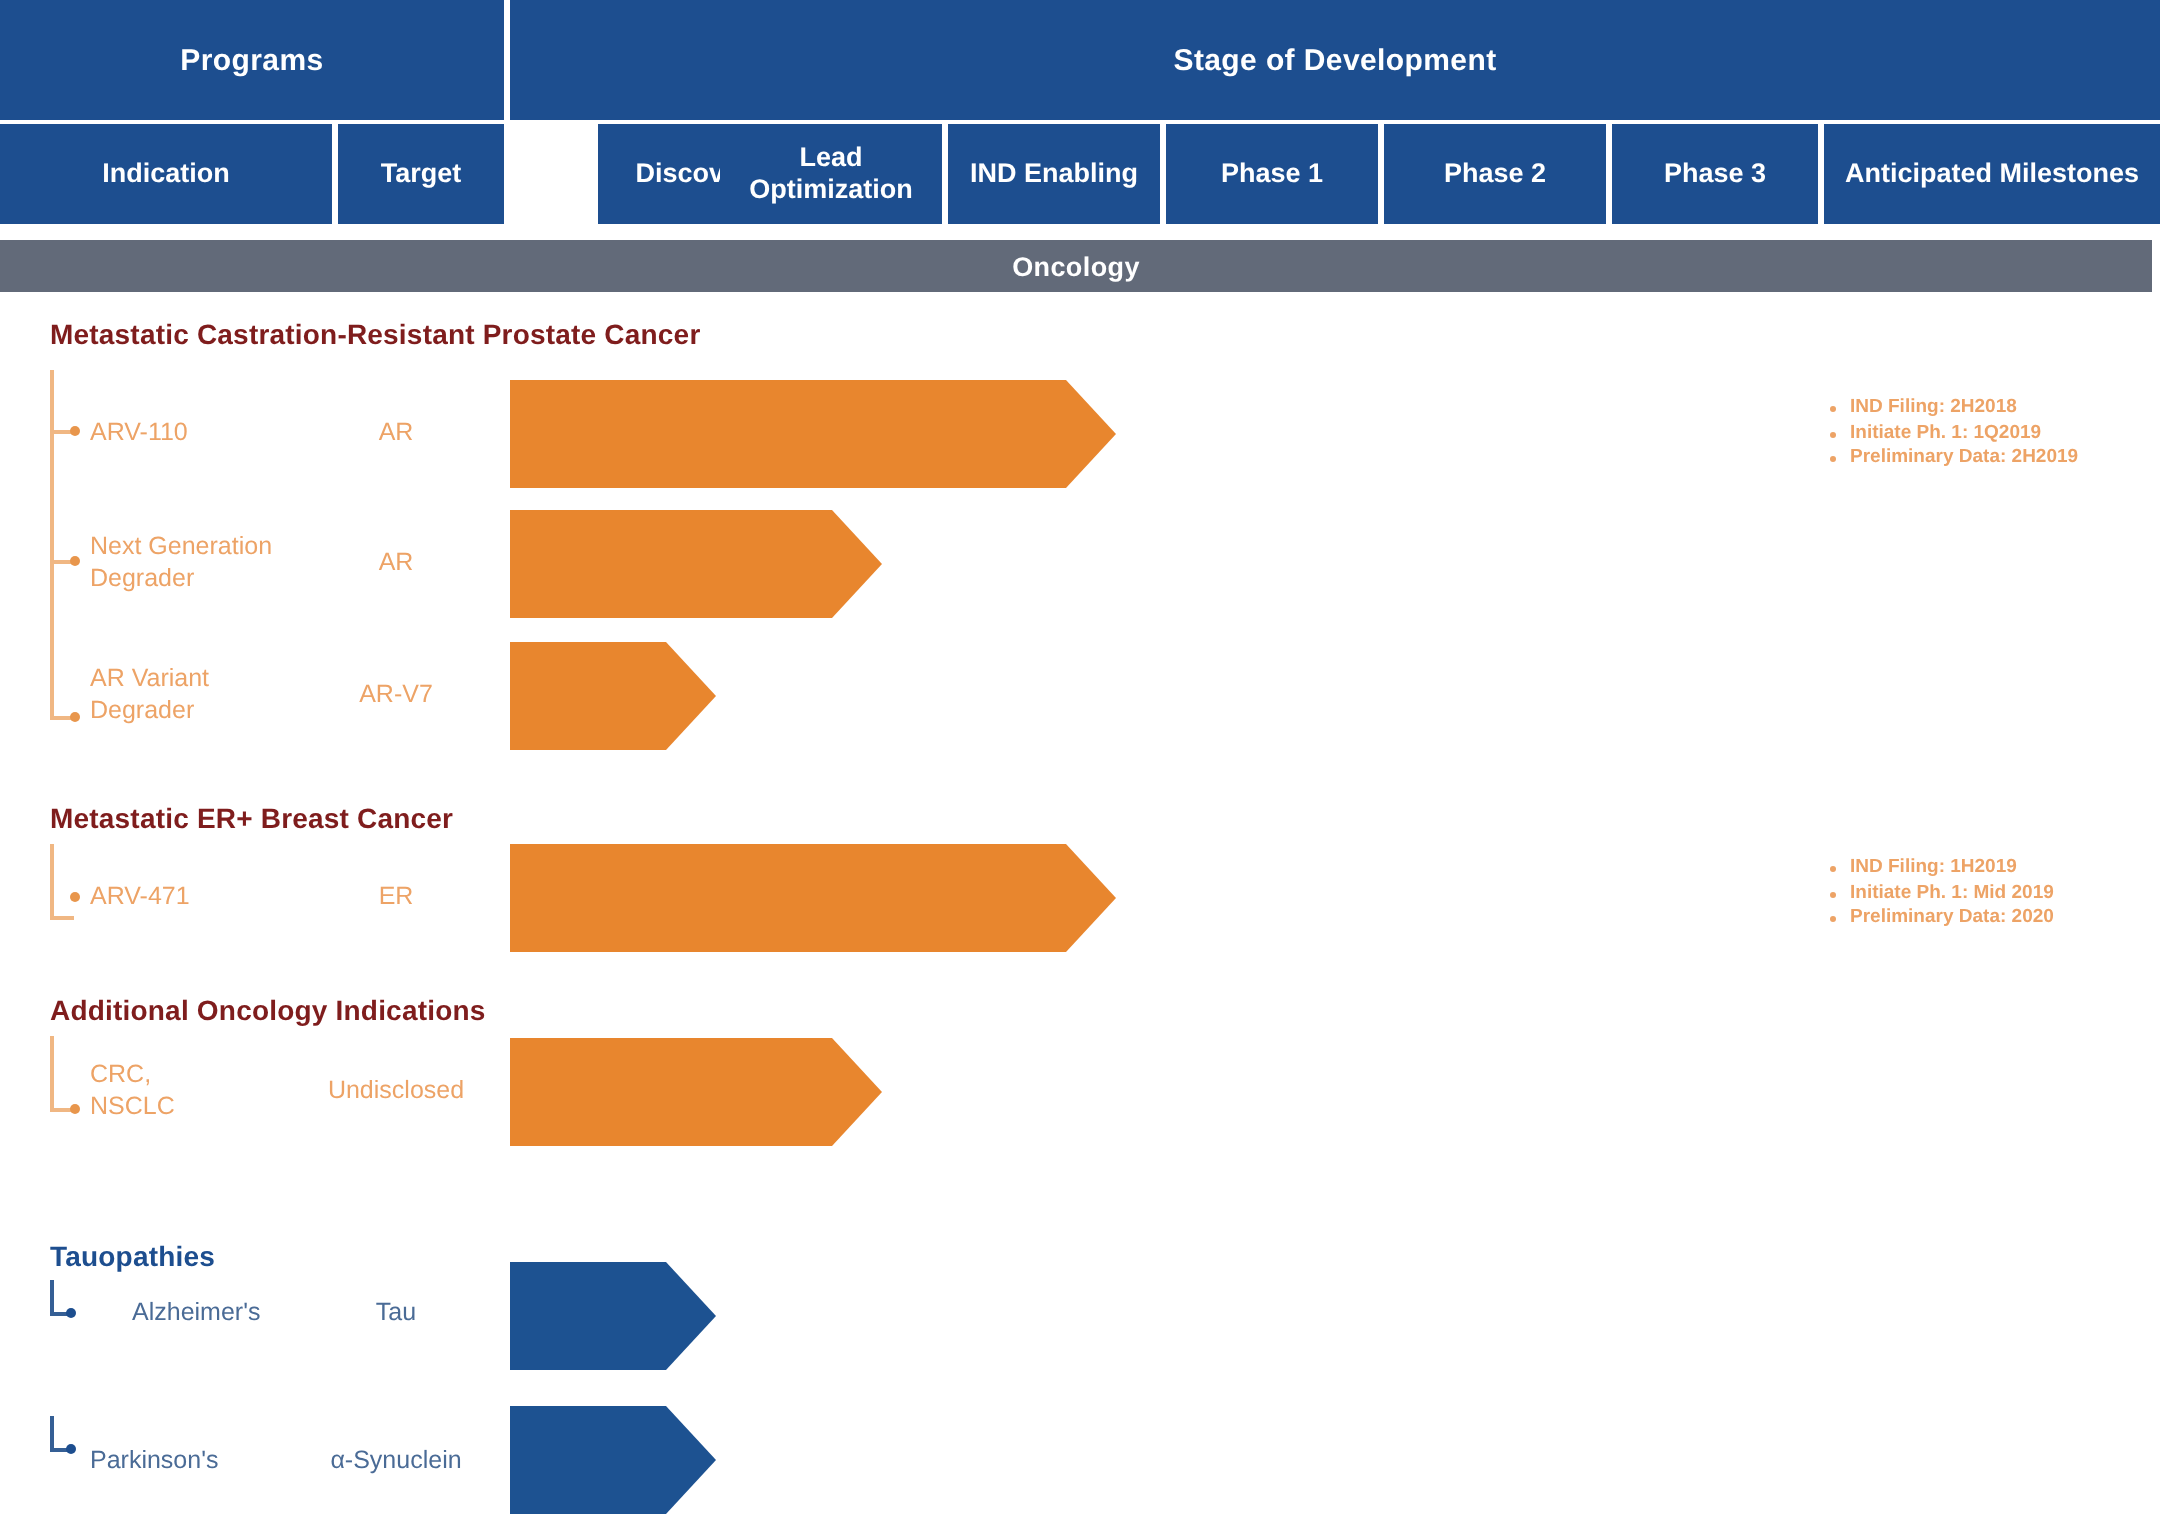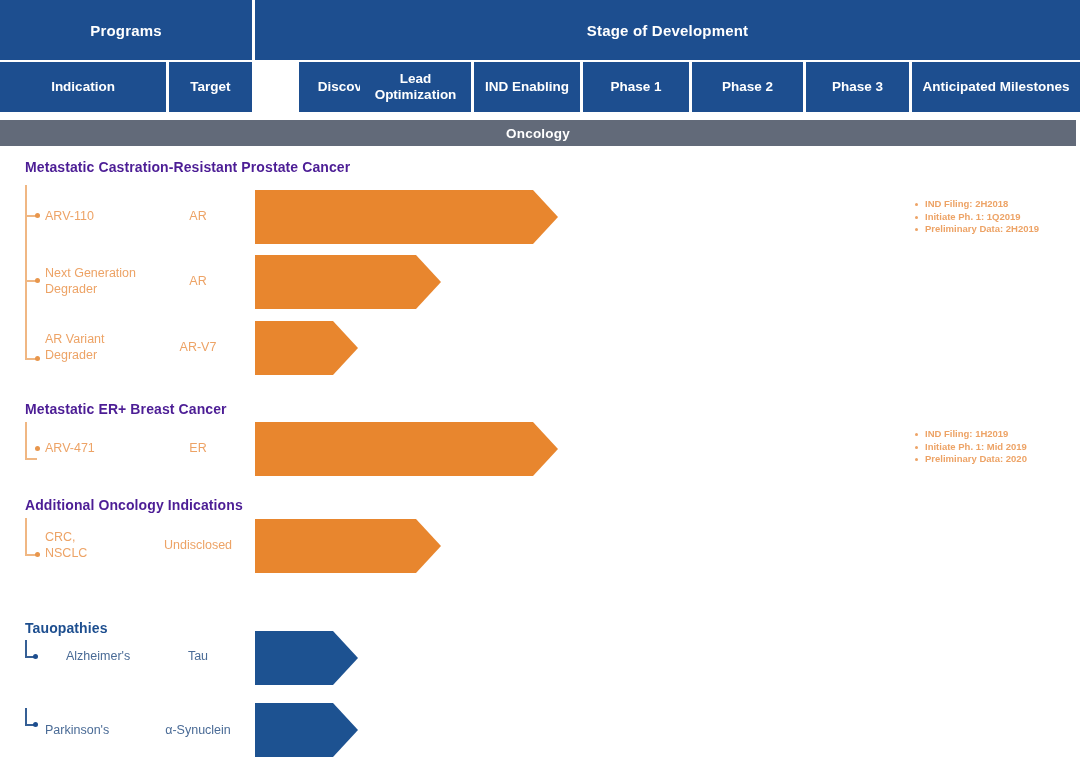--- a/index.html
+++ b/index.html
@@ -44,21 +44,21 @@
     letter-spacing:.2px;
   }
 
   
   .group-title{
     position:absolute;
     font-size:14px;font-weight:bold;
     letter-spacing:.1px;
     white-space:nowrap;
   }
-  .group-title.onc{color:#4c1d95;}
+  .group-title.onc{color:#7f1d1d;}
   .group-title.cns{color:#1d4e8f;}
 
   
   .row-ind, .row-tgt{
     position:absolute;
     font-size:12.5px;
     line-height:16px;
     white-space:pre-line;
   }
   .row-ind.onc,.row-tgt.onc{color:#eda366;}

